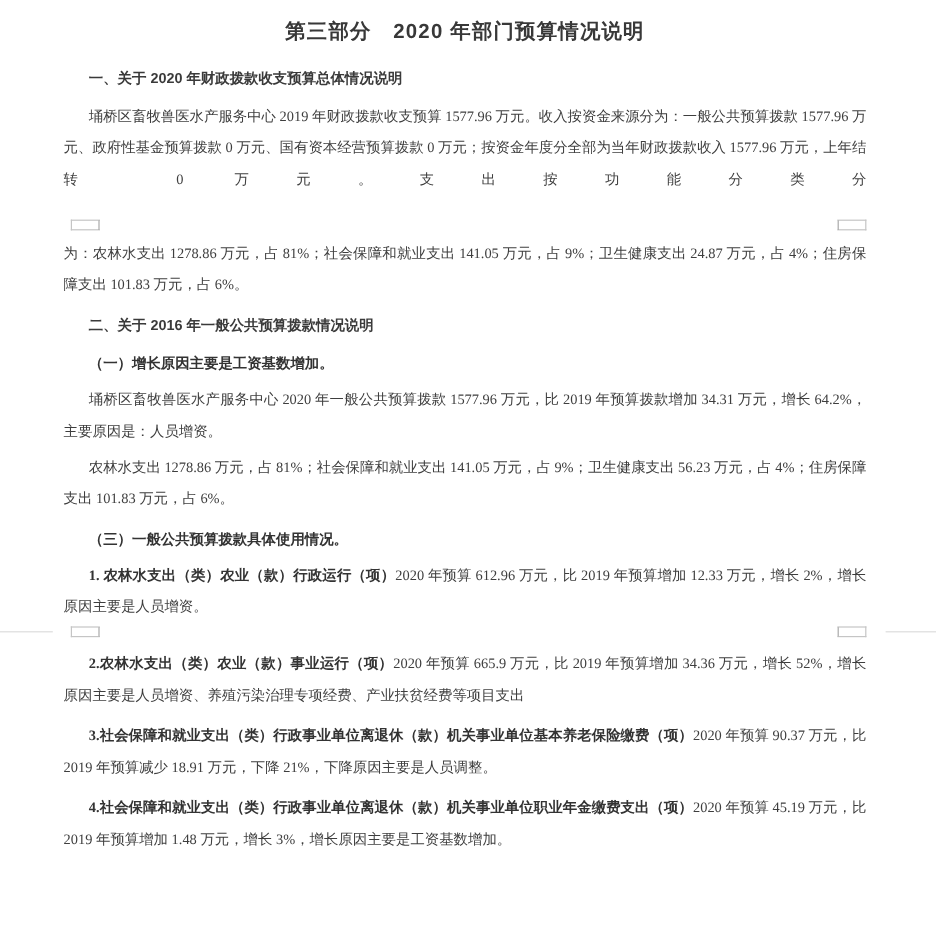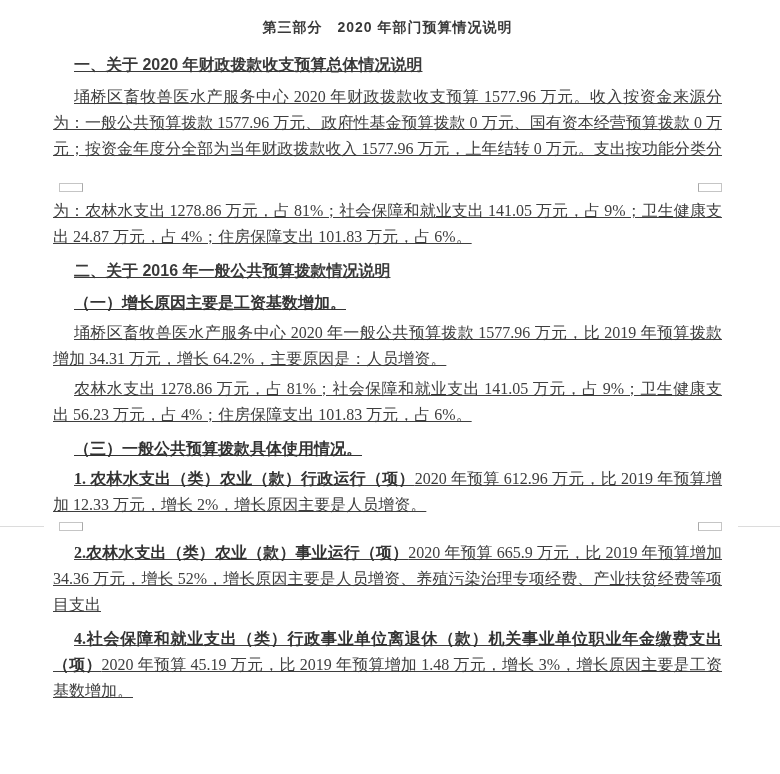--- a/index.html
+++ b/index.html
@@ -10,29 +10,28 @@
     overflow:hidden;
     font-family:"Liberation Serif","DejaVu Serif",serif;
     color:#3e3e3e;
   }
   .doc-title{
     margin:0 58px 0 53px;
     padding-top:12px;
     height:30px;line-height:30px;
     text-align:center;
     font-family:"Liberation Sans","DejaVu Sans",sans-serif;
-    font-size:14px;font-weight:700;
+    font-size:17px;font-weight:700;
     color:#383838;
     letter-spacing:1px;
   }
   p{
     margin:0 58px 0 53px;
-    font-size:16px;line-height:26px;
+    font-size:12px;line-height:26px;
     text-align:justify;
-    text-decoration:underline;
   }
   .indent{text-indent:21px;}
   .fill{text-align-last:justify;}
   .h1{
     font-family:"Liberation Sans","DejaVu Sans",sans-serif;
     font-weight:600;color:#3a3a3a;
   }
   .h2{font-weight:700;color:#333333;}
   .lead{font-weight:700;color:#333333;}
   .mt10{margin-top:10px;}
@@ -64,21 +63,21 @@
 </style>
 </head>
 <body>
 
 <div class="page">
 
   <div class="doc-title">第三部分　2020 年部门预算情况说明</div>
 
   <p class="h1 indent mt10">一、关于 2020 年财政拨款收支预算总体情况说明</p>
 
-  <p class="indent fill mt6">埇桥区畜牧兽医水产服务中心 2020 年财政拨款收支预算 1577.96 万元。收入按资金来源分为：一般公共预算拨款 1577.96 万元、政府性基金预算拨款 0 万元、国有资本经营预算拨款 0 万元；按资金年度分全部为当年财政拨款收入 1577.96 万元，上年结转 0 万元。支出按功能分类分</p>
+  <p class="indent fill mt6">埇桥区畜牧兽医水产服务中心 2019 年财政拨款收支预算 1577.96 万元。收入按资金来源分为：一般公共预算拨款 1577.96 万元、政府性基金预算拨款 0 万元、国有资本经营预算拨款 0 万元；按资金年度分全部为当年财政拨款收入 1577.96 万元，上年结转 0 万元。支出按功能分类分</p>
 
   <div class="marks-row">
     <span class="mark mark-left"></span>
     <span class="mark mark-right"></span>
   </div>
 
   <p>为：农林水支出 1278.86 万元，占 81%；社会保障和就业支出 141.05 万元，占 9%；卫生健康支出 24.87 万元，占 4%；住房保障支出 101.83 万元，占 6%。</p>
 
   <p class="h1 indent mt8">二、关于 2016 年一般公共预算拨款情况说明</p>
 
@@ -95,16 +94,17 @@
 
   <div class="break-row">
     <span class="break-line line-left"></span>
     <span class="mark mark-left"></span>
     <span class="mark mark-right"></span>
     <span class="break-line line-right"></span>
   </div>
 
   <p class="indent mt2"><span class="lead">2.农林水支出（类）农业（款）事业运行（项）</span><span>2020 年预算 665.9 万元，比 2019 年预算增加 34.36 万元，增长 52%，增长原因主要是人员增资、养殖污染治理专项经费、产业扶贫经费等项目支出</span></p>
 
+  <p class="indent mt8"><span class="lead">3.社会保障和就业支出（类）行政事业单位离退休（款）机关事业单位基本养老保险缴费（项）</span><span>2020 年预算 90.37 万元，比 2019 年预算减少 18.91 万元，下降 21%，下降原因主要是人员调整。</span></p>
 
   <p class="indent mt8"><span class="lead">4.社会保障和就业支出（类）行政事业单位离退休（款）机关事业单位职业年金缴费支出（项）</span><span>2020 年预算 45.19 万元，比 2019 年预算增加 1.48 万元，增长 3%，增长原因主要是工资基数增加。</span></p>
 
 </div>
 
 </body></html>

